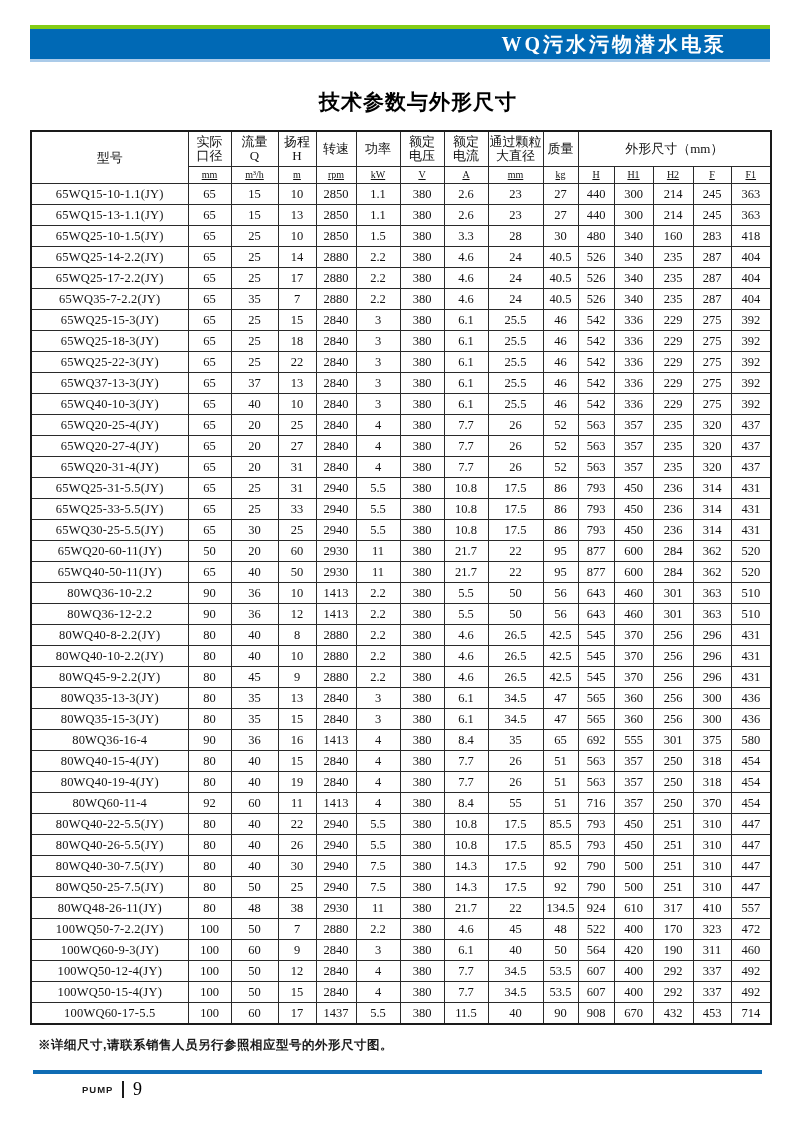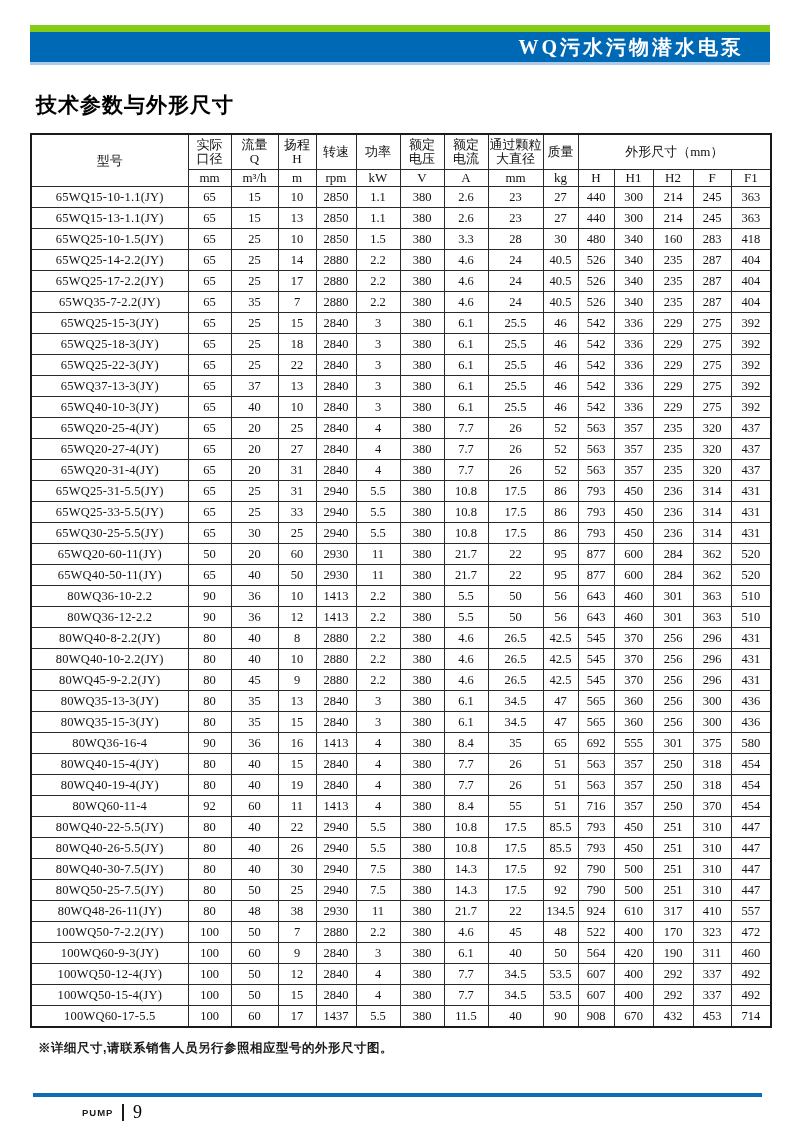--- a/index.html
+++ b/index.html
@@ -2,51 +2,51 @@
 <html><head>
 <meta charset="utf-8">
 <style>
   html,body{margin:0;padding:0;}
   body{
     width:800px;height:1135px;background:#ffffff;overflow:hidden;
     font-family:"Liberation Serif", serif;color:#111;
   }
   .banner{
     margin:25px 30px 0 30px;height:30px;background:#0069b5;
-    border-top:7px solid #84cc16;border-bottom:3px solid #abcbe9;
-    display:flex;align-items:center;justify-content:flex-end;padding-right:26px;
+    border-top:4px solid #84cc16;border-bottom:3px solid #abcbe9;
+    display:flex;align-items:center;justify-content:flex-end;padding-right:43px;
   }
   .banner-title{
     color:#ffffff;font-family:"Liberation Serif", serif;font-weight:bold;
     font-size:20px;letter-spacing:3px;
   }
   .section-title{
     margin:26px 0 0 36px;font-family:"Liberation Sans", sans-serif;
-    font-weight:bold;font-size:21px;letter-spacing:1px;color:#000;
+    font-weight:bold;font-size:21px;letter-spacing:1px;color:#000;text-align:center;
   }
   table.spec{
     border-collapse:collapse;table-layout:fixed;width:740px;
     margin:14px 30px 0 30px;border:2px solid #1a1a1a;
   }
   table.spec th,table.spec td{
     border:1px solid #2a2a2a;text-align:center;vertical-align:middle;
     padding:0;overflow:hidden;
   }
   table.spec thead th{
     font-weight:normal;font-size:13px;line-height:14px;white-space:pre-line;
   }
   table.spec thead tr.h1 th{height:34px;}
-  table.spec thead tr.units th{height:16px;font-size:13px;line-height:16px;}
+  table.spec thead tr.units th{height:16px;font-size:10px;line-height:16px;text-decoration:underline;}
   table.spec tbody td{height:20px;font-size:12.5px;line-height:20px;white-space:nowrap;}
   table.spec tbody td.model{font-size:12.5px;letter-spacing:0.2px;font-family:Liberation Serif, serif;}
   .footnote{
     margin:12px 0 0 38px;font-family:Liberation Sans, sans-serif;
     font-weight:bold;font-size:12.5px;color:#1a1a1a;letter-spacing:0.5px;
   }
-  .footer{margin-top:36px;}
+  .footer{margin-top:16px;}
   .footer-line{height:4px;background:#0f6cb4;margin:0 38px 0 33px;}
   .footer-info{
     margin:5px 0 0 82px;display:flex;align-items:center;gap:9px;height:20px;
   }
   .footer-brand{
     font-family:"Liberation Sans", sans-serif;font-weight:bold;
     font-size:9.5px;letter-spacing:1px;color:#1a1a1a;
   }
   .footer-sep{width:1.5px;height:17px;background:#1a1a1a;}
   .footer-page{font-family:"Liberation Serif", serif;font-size:18px;color:#000;}

